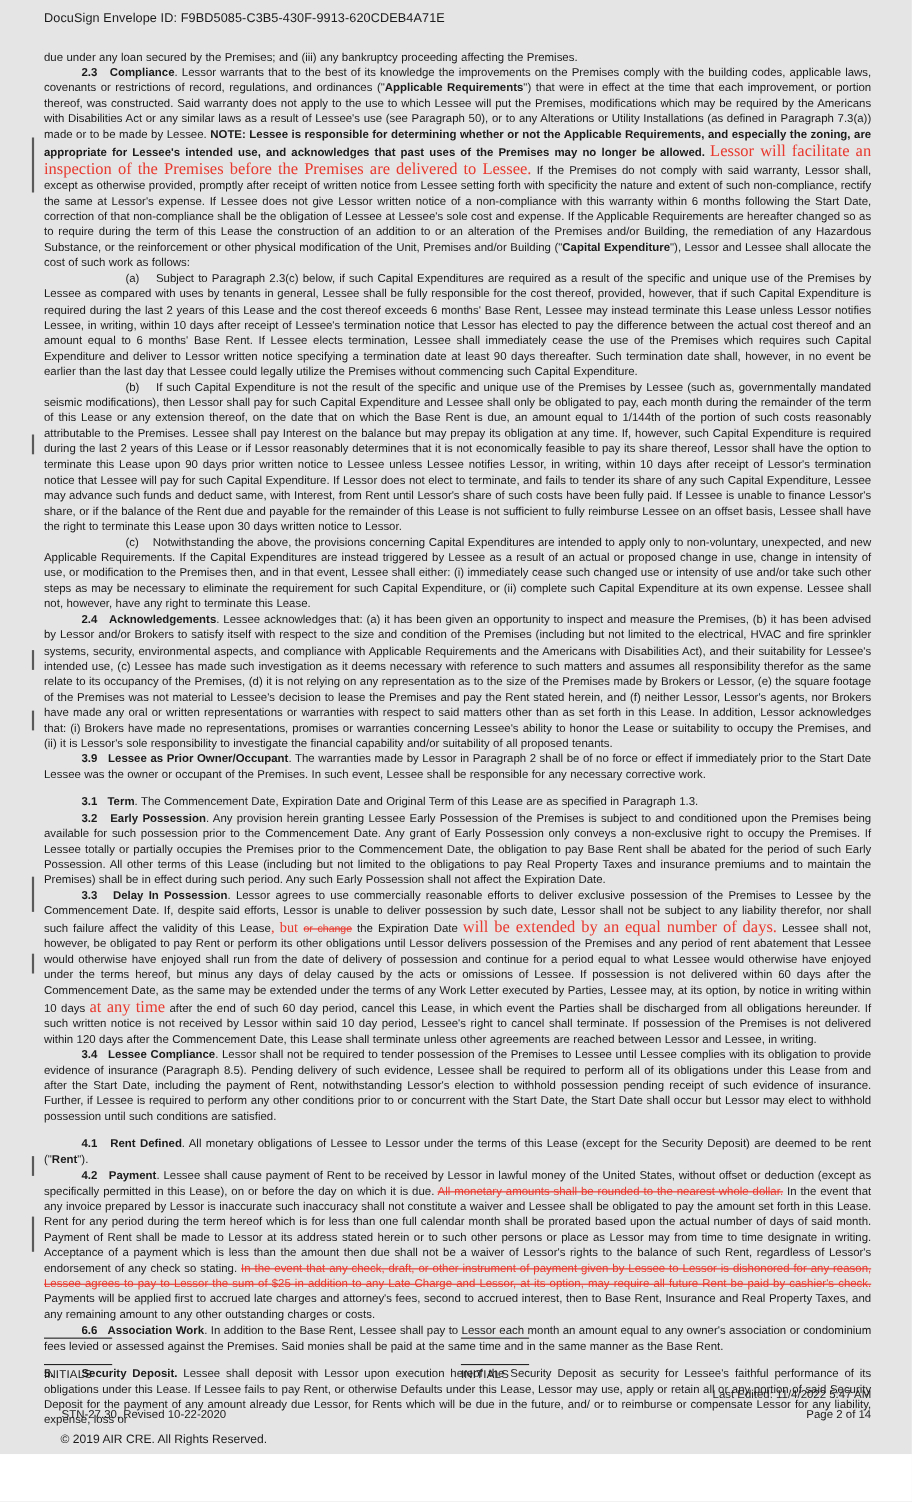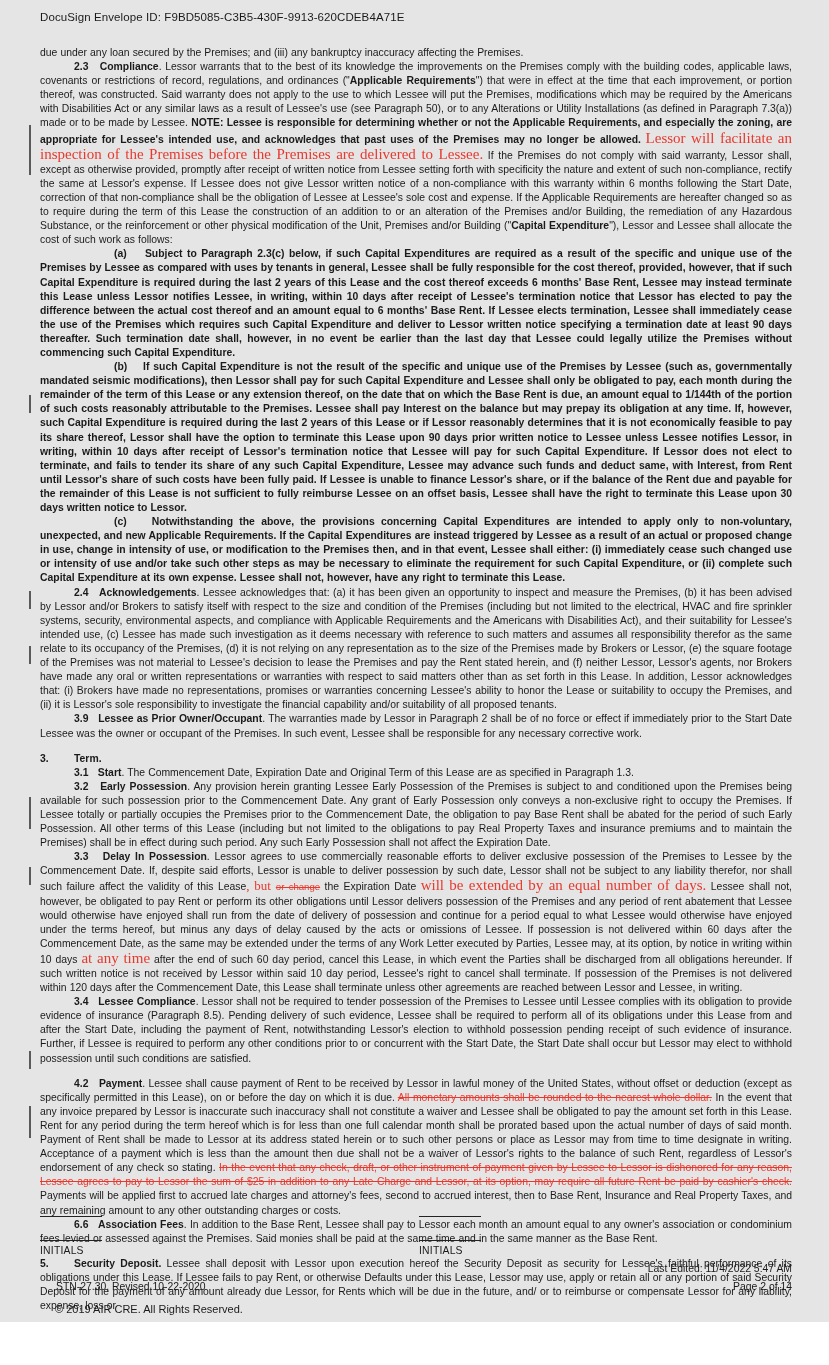--- a/index.html
+++ b/index.html
@@ -39,21 +39,21 @@
     padding: 0;
     font-size: 10.4px;
     line-height: 14.1px;
     text-align: justify;
     text-justify: inter-word;
     color: #1a1a1a;
     word-spacing: 0.2px;
   }
   p.para.tight { text-align: left; }
   .ind-1 { text-indent: 34px; }
-  .ind-2 { text-indent: 74px; font-weight: bold; }
+  .ind-2 { text-indent: 74px; }
   .spacer-md { height: 11px; }
   b, .bold { font-weight: bold; }
   .redins {
     color: #e8392e;
     font-family: "Liberation Serif", serif;
     font-size: 15px;
     line-height: 14px;
   }
   .redstrike {
     color: #e8392e;
@@ -141,53 +141,53 @@
   <div class="changebar" style="top:395px;height:18px;"></div>
   <div class="changebar" style="top:591px;height:18px;"></div>
   <div class="changebar" style="top:646px;height:18px;"></div>
   <div class="changebar" style="top:797px;height:32px;"></div>
   <div class="changebar" style="top:867px;height:18px;"></div>
   <div class="changebar" style="top:1051px;height:18px;"></div>
   <div class="changebar" style="top:1106px;height:32px;"></div>
 
   <div class="body-area">
 
-    <p class="para">due under any loan secured by the Premises; and (iii) any bankruptcy inaccuracy affecting the Premises.</p>
+    <p class="para">due under any loan secured by the Premises; and (iii) any bankruptcy proceeding affecting the Premises.</p>
 
     <p class="para ind-1"><b>2.3</b><span>&nbsp;&nbsp;&nbsp;</span><b>Compliance</b><span>.  Lessor warrants that to the best of its knowledge the improvements on the Premises comply with the building codes, applicable laws, covenants or restrictions of record, regulations, and ordinances ("</span><b>Applicable Requirements</b><span>") that were in effect at the time that each improvement, or portion thereof, was constructed.  Said warranty does not apply to the use to which Lessee will put the Premises, modifications which may be required by the Americans with Disabilities Act or any similar laws as a result of Lessee's use (see Paragraph 50), or to any Alterations or Utility Installations (as defined in Paragraph 7.3(a)) made or to be made by Lessee.  </span><b>NOTE: Lessee is responsible for determining whether or not the Applicable Requirements, and especially the zoning, are appropriate for Lessee's intended use, and acknowledges that past uses of the Premises may no longer be allowed.</b> <span class="redins">Lessor will facilitate an inspection of the Premises before the Premises are delivered to Lessee.</span><span> If the Premises do not comply with said warranty, Lessor shall, except as otherwise provided, promptly after receipt of written notice from Lessee setting forth with specificity the nature and extent of such non-compliance, rectify the same at Lessor's expense.  If Lessee does not give Lessor written notice of a non-compliance with this warranty within 6 months following the Start Date, correction of that non-compliance shall be the obligation of Lessee at Lessee's sole cost and expense.  If the Applicable Requirements are hereafter changed so as to require during the term of this Lease the construction of an addition to or an alteration of the Premises and/or Building, the remediation of any Hazardous Substance, or the reinforcement or other physical modification of the Unit, Premises and/or Building ("</span><b>Capital Expenditure</b><span>"), Lessor and Lessee shall allocate the cost of such work as follows:</span></p>
 
     <p class="para ind-2"><span>(a)</span><span>&nbsp;&nbsp;&nbsp;&nbsp;</span><span>Subject to Paragraph 2.3(c) below, if such Capital Expenditures are required as a result of the specific and unique use of the Premises by Lessee as compared with uses by tenants in general, Lessee shall be fully responsible for the cost thereof, provided, however, that if such Capital Expenditure is required during the last 2 years of this Lease and the cost thereof exceeds 6 months' Base Rent, Lessee may instead terminate this Lease unless Lessor notifies Lessee, in writing, within 10 days after receipt of Lessee's termination notice that Lessor has elected to pay the difference between the actual cost thereof and an amount equal to 6 months' Base Rent.  If Lessee elects termination, Lessee shall immediately cease the use of the Premises which requires such Capital Expenditure and deliver to Lessor written notice specifying a termination date at least 90 days thereafter.  Such termination date shall, however, in no event be earlier than the last day that Lessee could legally utilize the Premises without commencing such Capital Expenditure.</span></p>
 
     <p class="para ind-2"><span>(b)</span><span>&nbsp;&nbsp;&nbsp;&nbsp;</span><span>If such Capital Expenditure is not the result of the specific and unique use of the Premises by Lessee (such as, governmentally mandated seismic modifications), then Lessor shall pay for such Capital Expenditure and Lessee shall only be obligated to pay, each month during the remainder of the term of this Lease or any extension thereof, on the date that on which the Base Rent is due, an amount equal to 1/144th of the portion of such costs reasonably attributable to the Premises.  Lessee shall pay Interest on the balance but may prepay its obligation at any time.  If, however, such Capital Expenditure is required during the last 2 years of this Lease or if Lessor reasonably determines  that it is not economically feasible to pay its share thereof, Lessor shall have the option to terminate this Lease upon 90 days prior written notice to Lessee unless Lessee notifies Lessor, in writing, within 10 days after receipt of Lessor's termination notice that Lessee will pay for such Capital Expenditure.  If Lessor does not elect to terminate, and fails to tender its share of any such Capital Expenditure, Lessee may advance such funds and deduct same, with Interest, from Rent until Lessor's share of such costs have been fully paid.  If Lessee is unable to finance Lessor's share, or if the balance of the Rent due and payable for the remainder of this Lease is not sufficient to fully reimburse Lessee on an offset basis, Lessee shall have the right to terminate this Lease upon 30 days written notice to Lessor.</span></p>
 
     <p class="para ind-2"><span>(c)</span><span>&nbsp;&nbsp;&nbsp;&nbsp;</span><span>Notwithstanding the above, the provisions concerning Capital Expenditures are intended to apply only to non-voluntary, unexpected, and new Applicable Requirements.  If the Capital Expenditures are instead triggered by Lessee as a result of an actual or proposed change in use, change in intensity of use, or modification to the Premises then, and in that event, Lessee shall either: (i) immediately cease such changed use or intensity of use and/or take such other steps as may be necessary to eliminate the requirement for such Capital Expenditure, or (ii) complete such Capital Expenditure at its own expense.  Lessee shall not, however, have any right to terminate this Lease.</span></p>
 
     <p class="para ind-1"><b>2.4</b><span>&nbsp;&nbsp;&nbsp;</span><b>Acknowledgements</b><span>.  Lessee acknowledges that:  (a) it has been given an opportunity to inspect and measure the Premises, (b) it has been advised by Lessor and/or Brokers to satisfy itself with respect to the size and condition of the Premises (including but not limited to the electrical, HVAC and fire sprinkler systems, security, environmental  aspects, and compliance with Applicable Requirements and the Americans with Disabilities Act), and their suitability for Lessee's intended use, (c) Lessee has made such investigation as it deems necessary with reference to such matters and assumes all responsibility therefor as the same relate to its occupancy of the Premises, (d) it is not relying on any representation as to the size of the Premises made by Brokers or Lessor,  (e) the square footage of the Premises was not material to Lessee's decision to lease the Premises and pay the Rent stated herein, and (f) neither Lessor, Lessor's agents, nor Brokers have made any oral or written representations or warranties with respect to said matters other than as set forth in this Lease.  In addition, Lessor acknowledges that: (i) Brokers have made no representations, promises or warranties concerning Lessee's ability to honor the Lease or suitability to occupy the Premises, and (ii) it is Lessor's sole responsibility to investigate the financial capability and/or suitability of all proposed tenants.</span></p>
 
     <p class="para ind-1"><b>3.9</b><span>&nbsp;&nbsp;&nbsp;</span><b>Lessee as Prior Owner/Occupant</b><span>.  The warranties made by Lessor in Paragraph 2 shall be of no force or effect if immediately prior to the Start Date Lessee was the owner or occupant of the Premises.  In such event, Lessee shall be responsible for any necessary corrective work.</span></p>
 
     <div class="spacer-md"></div>
 
-    <p class="para tight sectionhead"><span class="num">3.</span><span>Term.</span></p>
-
-    <p class="para ind-1"><b>3.1</b><span>&nbsp;&nbsp;&nbsp;</span><b>Start</b><span>.  The Commencement Date, Expiration Date and Original Term of this Lease are as specified in Paragraph 1.3.</span></p>
+
+    <p class="para ind-1"><b>3.1</b><span>&nbsp;&nbsp;&nbsp;</span><b>Term</b><span>.  The Commencement Date, Expiration Date and Original Term of this Lease are as specified in Paragraph 1.3.</span></p>
 
     <p class="para ind-1"><b>3.2</b><span>&nbsp;&nbsp;&nbsp;</span><b>Early Possession</b><span>.  Any provision herein granting Lessee Early Possession of the Premises is subject to and conditioned upon the Premises being available for such possession prior to the Commencement Date.  Any grant of Early Possession only conveys a non-exclusive right to occupy the Premises. If Lessee totally or partially occupies the Premises prior to the Commencement Date, the obligation to pay Base Rent shall be abated for the period of such Early Possession.  All other terms of this Lease (including but not limited to the obligations to pay Real Property Taxes and insurance premiums and to maintain the Premises) shall be in effect during such period.  Any such Early Possession shall not affect the Expiration Date.</span></p>
 
     <p class="para ind-1"><b>3.3</b><span>&nbsp;&nbsp;&nbsp;</span><b>Delay In Possession</b><span>.  Lessor agrees to use commercially reasonable efforts to deliver exclusive possession of the Premises to Lessee by the Commencement Date.  If, despite said efforts, Lessor is unable to deliver possession by such date, Lessor shall not be subject to any liability therefor, nor shall  such failure affect the validity of this Lease</span><span class="redins" style="font-size:13px;">, but </span><span class="redstrike-sm">or change</span><span> the Expiration Date </span><span class="redins">will be extended by an equal  number of days.</span><span>  Lessee shall not, however, be obligated to pay Rent or perform its other obligations until Lessor delivers possession of the Premises and any period of rent abatement that Lessee would otherwise have enjoyed shall run from the date of delivery of possession and continue for a period equal to what Lessee would otherwise have enjoyed under the terms hereof, but minus any days of delay caused by the acts or omissions of Lessee. If possession is not delivered within 60 days after the Commencement Date, as the same may be extended under the terms of any Work Letter executed by Parties, Lessee may, at its option, by notice in writing within 10 days </span><span class="redins">at any time</span><span> after the end of such 60 day period, cancel this Lease, in which event the Parties shall be discharged from all obligations hereunder.  If such written notice is not received by Lessor within said 10 day period, Lessee's right to cancel shall terminate.  If possession of the Premises is not delivered within 120 days after the Commencement Date, this Lease shall terminate unless other agreements are reached between Lessor and Lessee, in writing.</span></p>
 
     <p class="para ind-1"><b>3.4</b><span>&nbsp;&nbsp;&nbsp;</span><b>Lessee Compliance</b><span>.  Lessor shall not be required to tender possession of the Premises to Lessee until Lessee complies with its obligation to provide evidence of insurance (Paragraph 8.5).  Pending delivery of such evidence, Lessee shall be required to perform all of its obligations under this Lease from and after the Start Date, including the payment of Rent, notwithstanding Lessor's election to withhold possession pending receipt of such evidence of insurance.  Further, if Lessee is required to perform any other conditions prior to or concurrent with the Start Date, the Start Date shall occur but Lessor may elect to withhold possession until such conditions are satisfied.</span></p>
 
     <div class="spacer-md"></div>
 
 
+    <p class="para ind-1"><b>4.1</b><span>&nbsp;&nbsp;&nbsp;</span><b>Rent Defined</b><span>.  All monetary obligations of Lessee to Lessor under the terms of this Lease (except for the Security Deposit) are deemed to be rent ("</span><b>Rent</b><span>").</span></p>
 
     <p class="para ind-1"><b>4.2</b><span>&nbsp;&nbsp;&nbsp;</span><b>Payment</b><span>.  Lessee shall cause payment of Rent to be received by Lessor in lawful money of the United States, without offset or deduction (except as specifically permitted in this Lease), on or before the day on which it is due.  </span><span class="redstrike">All monetary amounts shall be rounded to the nearest whole dollar.</span><span>  In the event that any invoice prepared by Lessor is inaccurate such inaccuracy shall not constitute a waiver and Lessee shall be obligated to pay the amount set forth in this Lease.  Rent for any period during the term hereof which is for less than one full calendar month shall be prorated based upon the actual number of days of said month.  Payment of Rent shall be made to Lessor at its address stated herein or to such other persons or place as Lessor may from time to time designate in writing.  Acceptance of a payment which is less than the amount then due shall not be a waiver of Lessor's rights to the balance of such Rent, regardless of Lessor's endorsement of any check so stating.  </span><span class="redstrike">In the event that any check, draft, or other instrument of payment given by Lessee to Lessor is dishonored for any reason, Lessee agrees to pay to Lessor the sum of $25 in addition to any Late Charge and Lessor, at its option, may require all future Rent be paid by cashier's check.</span><span>  Payments will be applied first to accrued late charges and attorney's fees, second to accrued interest, then to Base Rent, Insurance and Real Property Taxes, and any remaining amount to any other outstanding charges or costs.</span></p>
 
-    <p class="para ind-1"><b>6.6</b><span>&nbsp;&nbsp;&nbsp;</span><b>Association Fees</b><span>.  In addition to the Base Rent, Lessee shall pay to Lessor each month an amount equal to any owner's association or condominium fees levied or assessed against the Premises.  Said monies shall be paid at the same time and in the same manner as the Base Rent.</span></p>
+    <p class="para ind-1"><b>6.6</b><span>&nbsp;&nbsp;&nbsp;</span><b>Association Work</b><span>.  In addition to the Base Rent, Lessee shall pay to Lessor each month an amount equal to any owner's association or condominium fees levied or assessed against the Premises.  Said monies shall be paid at the same time and in the same manner as the Base Rent.</span></p>
 
     <div class="spacer-md"></div>
 
     <p class="para"><b class="num" style="display:inline-block;width:34px;">5.</b><b>Security Deposit.</b><span>  Lessee shall deposit with Lessor upon  execution hereof the Security Deposit as security for Lessee's faithful performance of its obligations under this Lease.  If Lessee fails to pay Rent, or otherwise Defaults under this Lease, Lessor may use, apply or retain all or any portion of said Security Deposit for the payment of any amount already due Lessor, for Rents which will be due in the future, and/ or to reimburse or compensate Lessor for any liability, expense, loss or</span></p>
 
   </div>
 
   <div class="footer">
     <div class="rule r1"></div>
     <div class="rule r2"></div>

